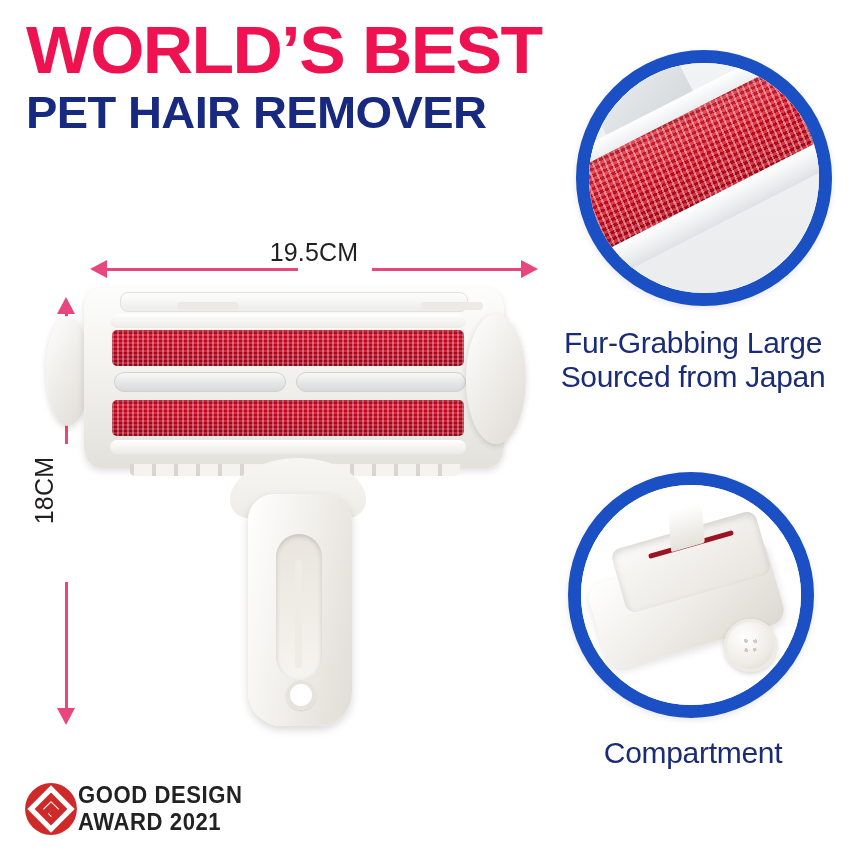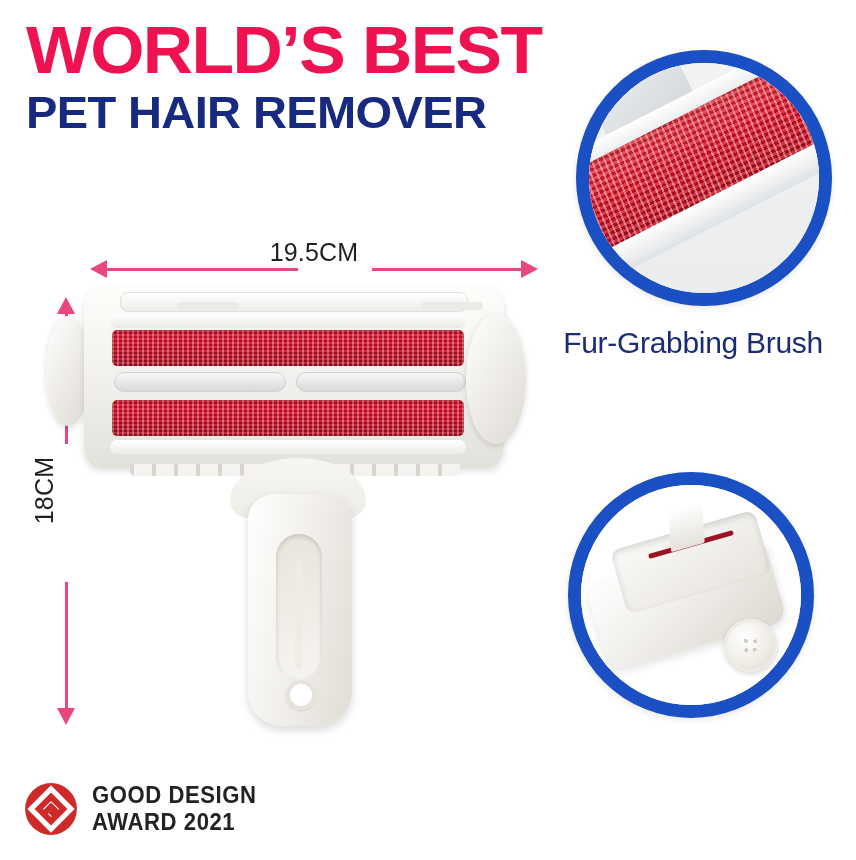--- a/index.html
+++ b/index.html
@@ -225,21 +225,21 @@
 
   
   .caption {
     position:absolute; text-align:center; color:#1A2C78;
     font-size:30px; line-height:1.14; letter-spacing:-0.3px;
   }
   #caption-brush { left:530px; top:326px; width:326px; }
   #caption-waste { left:540px; top:736px; width:306px; }
 
   
-  #award { position:absolute; left:24px; top:782px; display:flex; gap:14px; }
+  #award { position:absolute; left:24px; top:782px; display:flex; }
   .award-mark { width:54px; height:54px; flex:0 0 54px; }
   .award-text {
     font-weight:bold; font-size:23px; line-height:1.16;
     letter-spacing:0.6px; color:#222222;
     transform:scaleX(0.96); transform-origin:left center; white-space:nowrap;
   }
 </style>
 </head>
 <body>
 
@@ -290,34 +290,36 @@
 <div class="inset" id="inset-brush">
   <div class="inset-inner">
     <div class="cu-bg"></div>
     <div class="cu-chip"></div>
     <div class="cu-plastic p1"></div>
     <div class="cu-band"></div>
     <div class="cu-plastic p2"></div>
   </div>
 </div>
 <div class="caption" id="caption-brush">
-  <div>Fur-Grabbing Brush</div>
+  <div>Fur-Grabbing Large</div>
+  <div>Sourced from Japan</div>
 </div>
 
 <div class="inset" id="inset-waste">
   <div class="inset-inner">
     <div class="wc-bg"></div>
     <div class="wc-base"></div>
     <div class="wc-tray"></div>
     <div class="wc-redline"></div>
     <div class="wc-fin"></div>
     <div class="wc-knob"></div>
   </div>
 </div>
 <div class="caption" id="caption-waste">
+  <div>Compartment</div>
 </div>
 
 <div id="award">
   <span class="award-mark">
     <svg viewBox="0 0 100 100" width="54" height="54" aria-hidden="true">
       <circle cx="50" cy="50" r="48" fill="#CE2A2A"></circle>
       <g transform="rotate(45 50 50)">
         <rect x="19" y="19" width="62" height="62" fill="#ffffff"></rect>
         <path d="M34 34 H66 V47 H47 V66 H66 V53 H58 V47 H66 V34 H34 V66 H47" fill="none" stroke="#CE2A2A" stroke-width="11" stroke-linejoin="miter"></path>
       </g>

